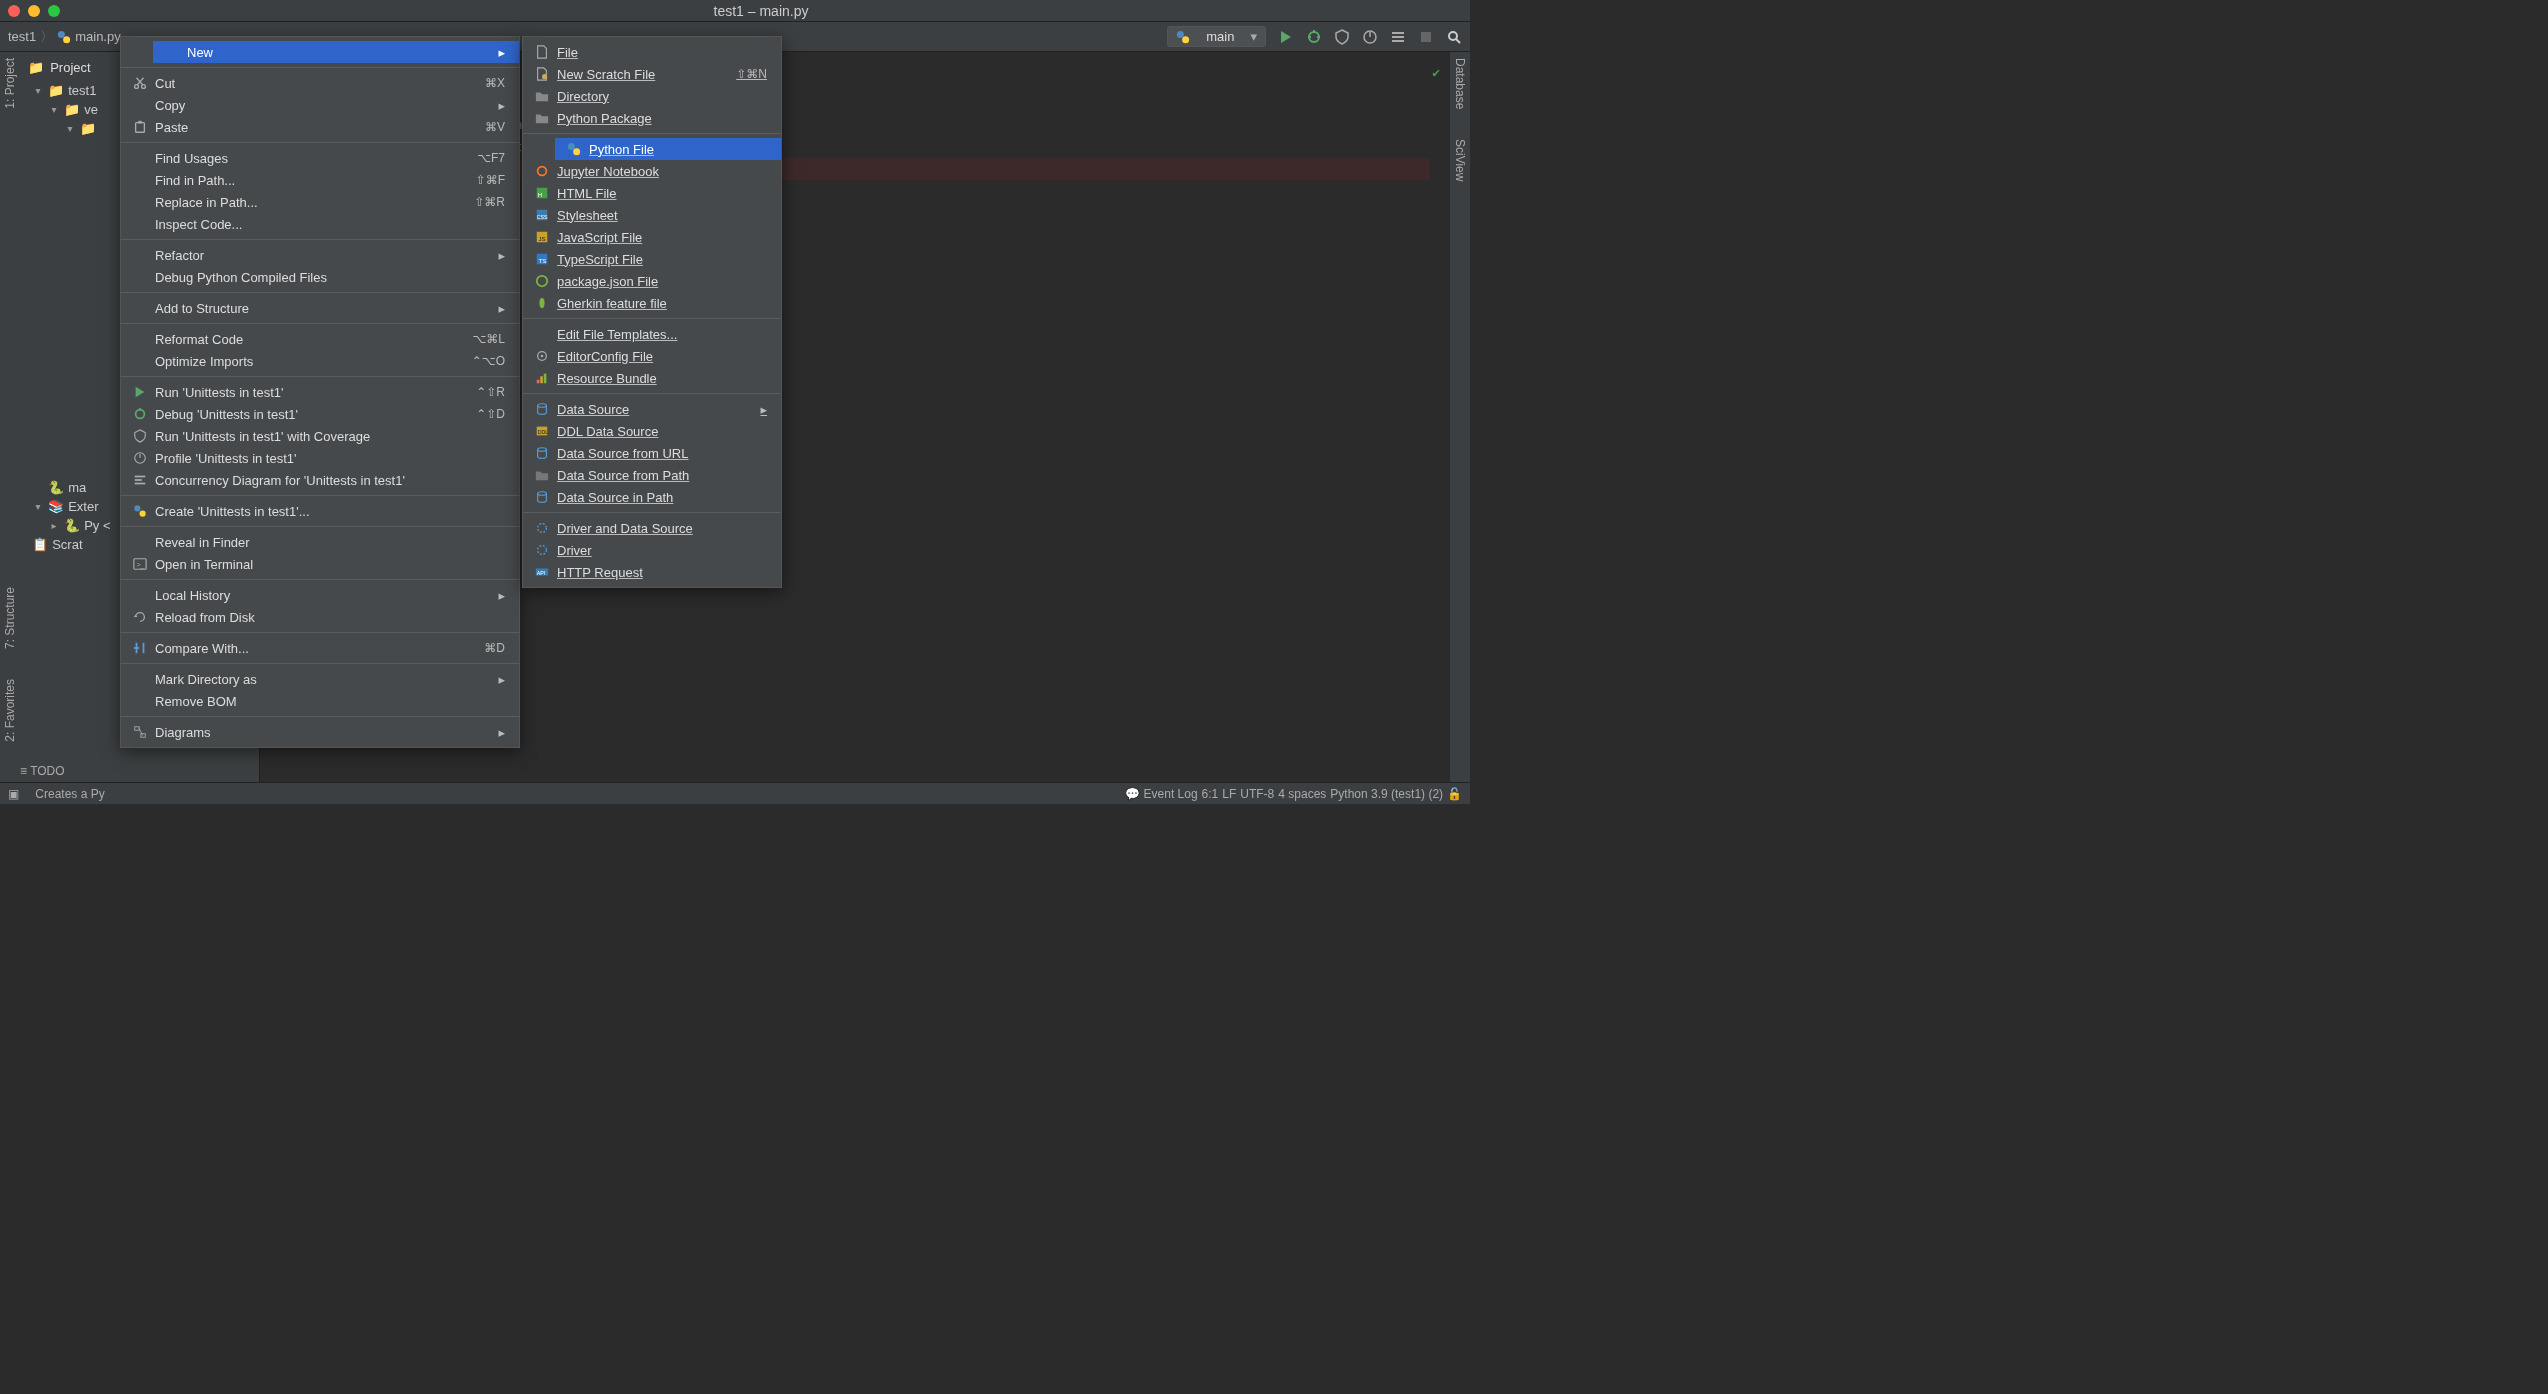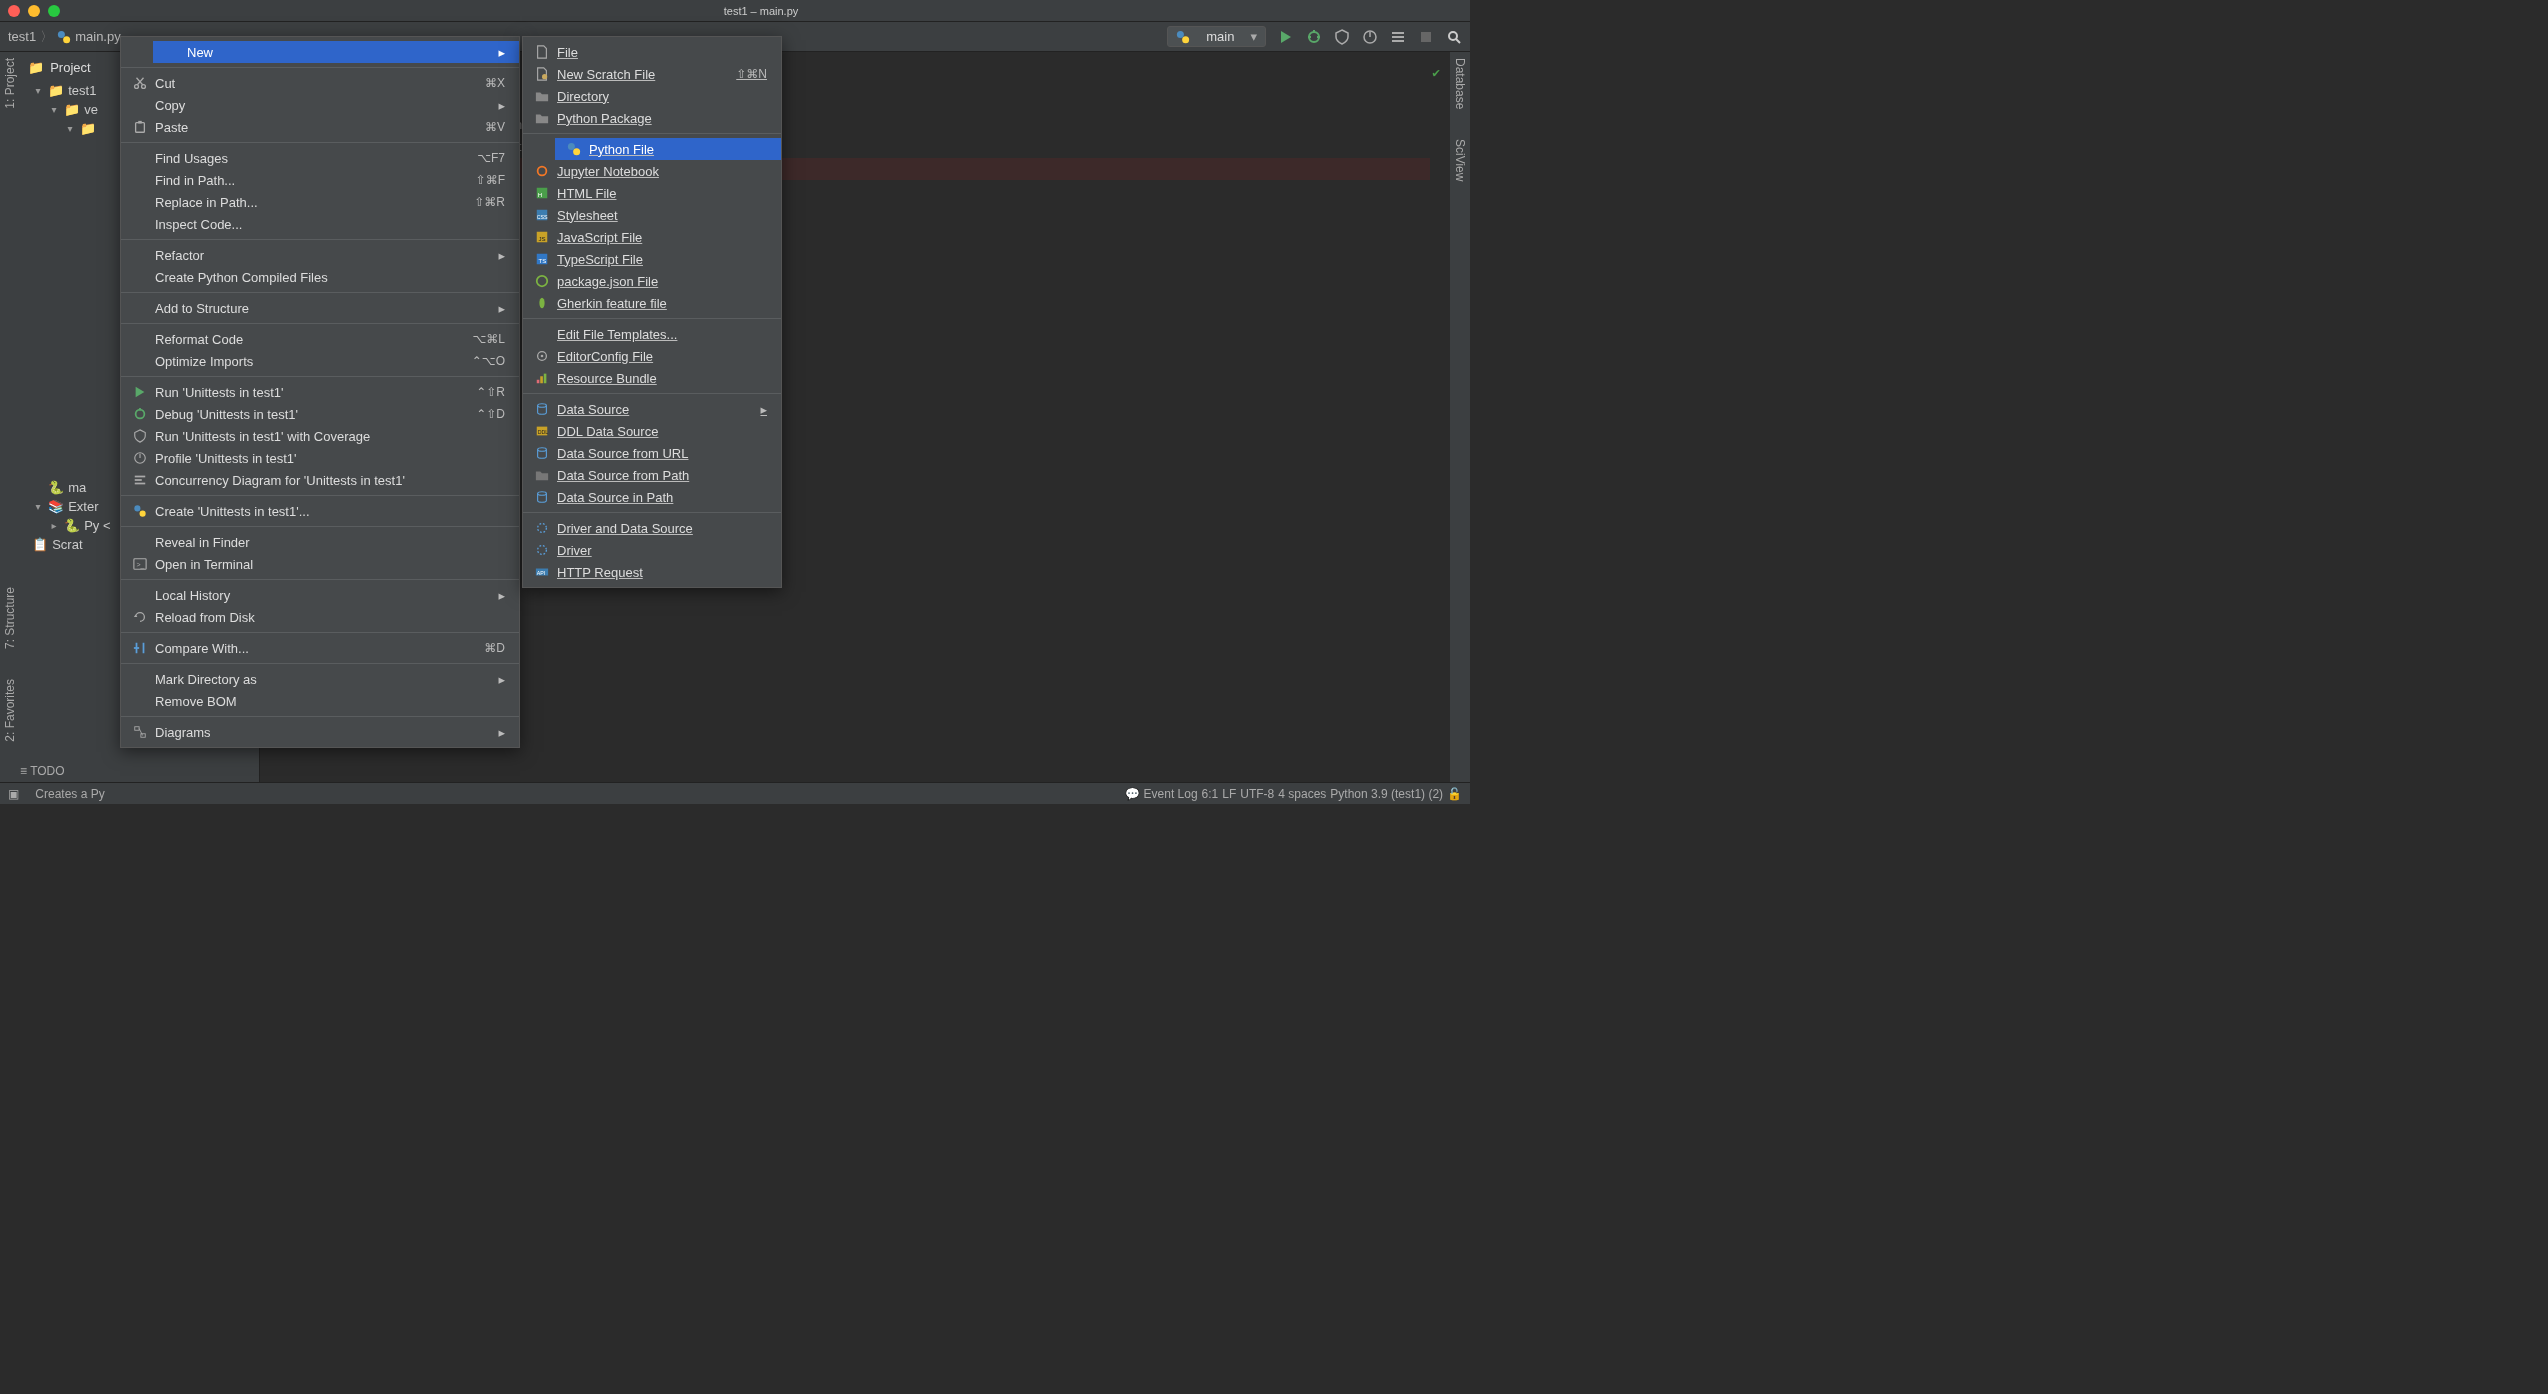--- a/index.html
+++ b/index.html
@@ -20,21 +20,21 @@
     display: flex;
     align-items: center;
     padding: 0 8px;
     border-bottom: 1px solid #222;
   }
   .traffic-lights { display: flex; gap: 8px; }
   .traffic-light { width: 12px; height: 12px; border-radius: 50%; }
   .tl-close { background: #ff5f57; }
   .tl-min { background: #ffbd2e; }
   .tl-max { background: #28c940; }
-  .title-text { flex: 1; text-align: center; color: #ccc; font-size: 11px; }
+  .title-text { flex: 1; text-align: center; color: #ccc; font-size: 14px; }
   
   .toolbar {
     height: 30px;
     background: #3c3f41;
     display: flex;
     align-items: center;
     padding: 0 8px;
     border-bottom: 1px solid #222;
   }
   .breadcrumb { display: flex; align-items: center; gap: 4px; color: #bbb; }
@@ -386,21 +386,21 @@
       <span class="m-label">Inspect Code...</span>
     </div>
     <div class="menu-separator"></div>
     <div class="menu-item">
       <span class="m-icon"></span>
       <span class="m-label">Refactor</span>
       <span class="m-arrow">▸</span>
     </div>
     <div class="menu-item">
       <span class="m-icon"></span>
-      <span class="m-label">Create Python Compiled Files</span>
+      <span class="m-label">Debug Python Compiled Files</span>
     </div>
     <div class="menu-separator"></div>
     <div class="menu-item">
       <span class="m-icon"></span>
       <span class="m-label">Add to Structure</span>
       <span class="m-arrow">▸</span>
     </div>
     <div class="menu-separator"></div>
     <div class="menu-item">
       <span class="m-icon"></span>

